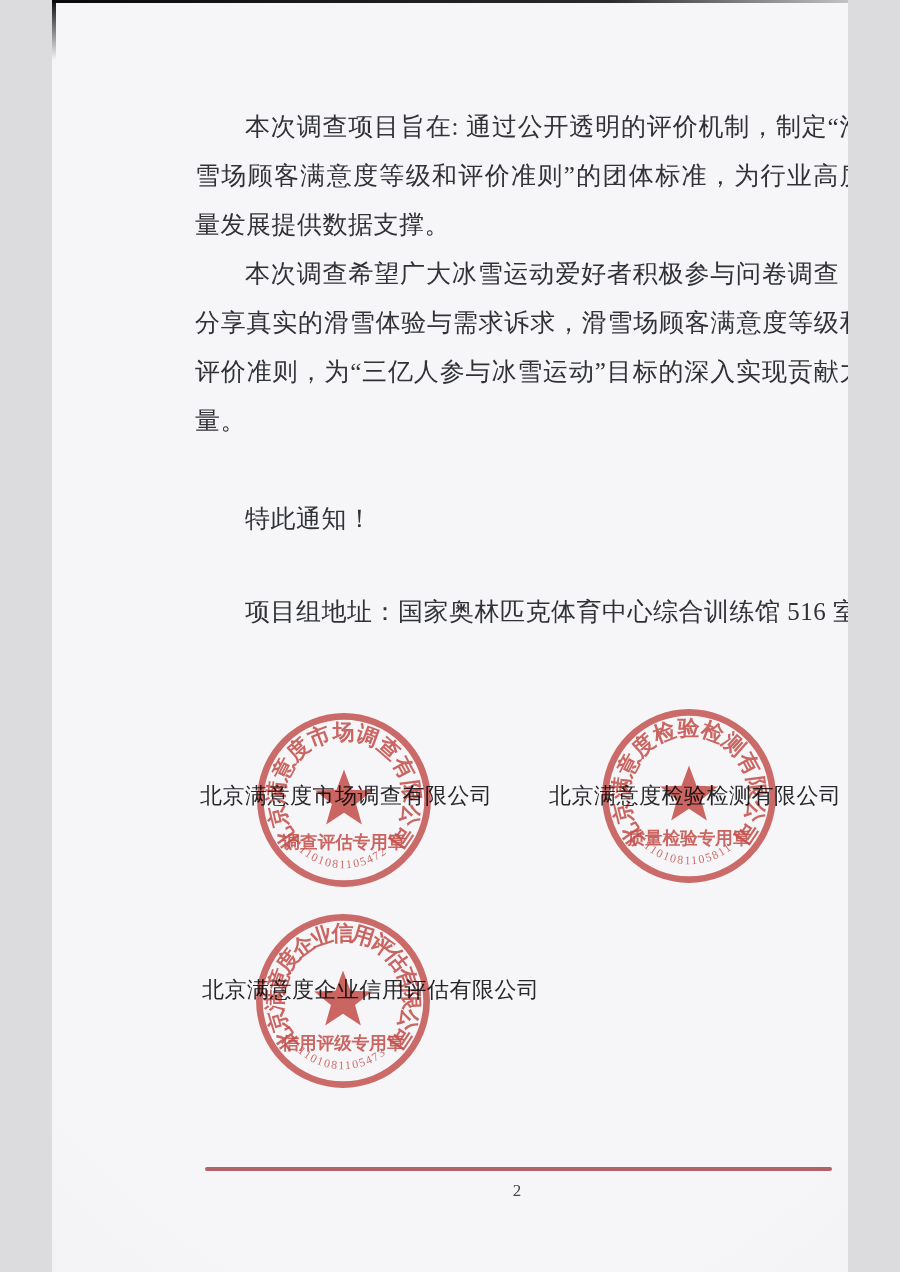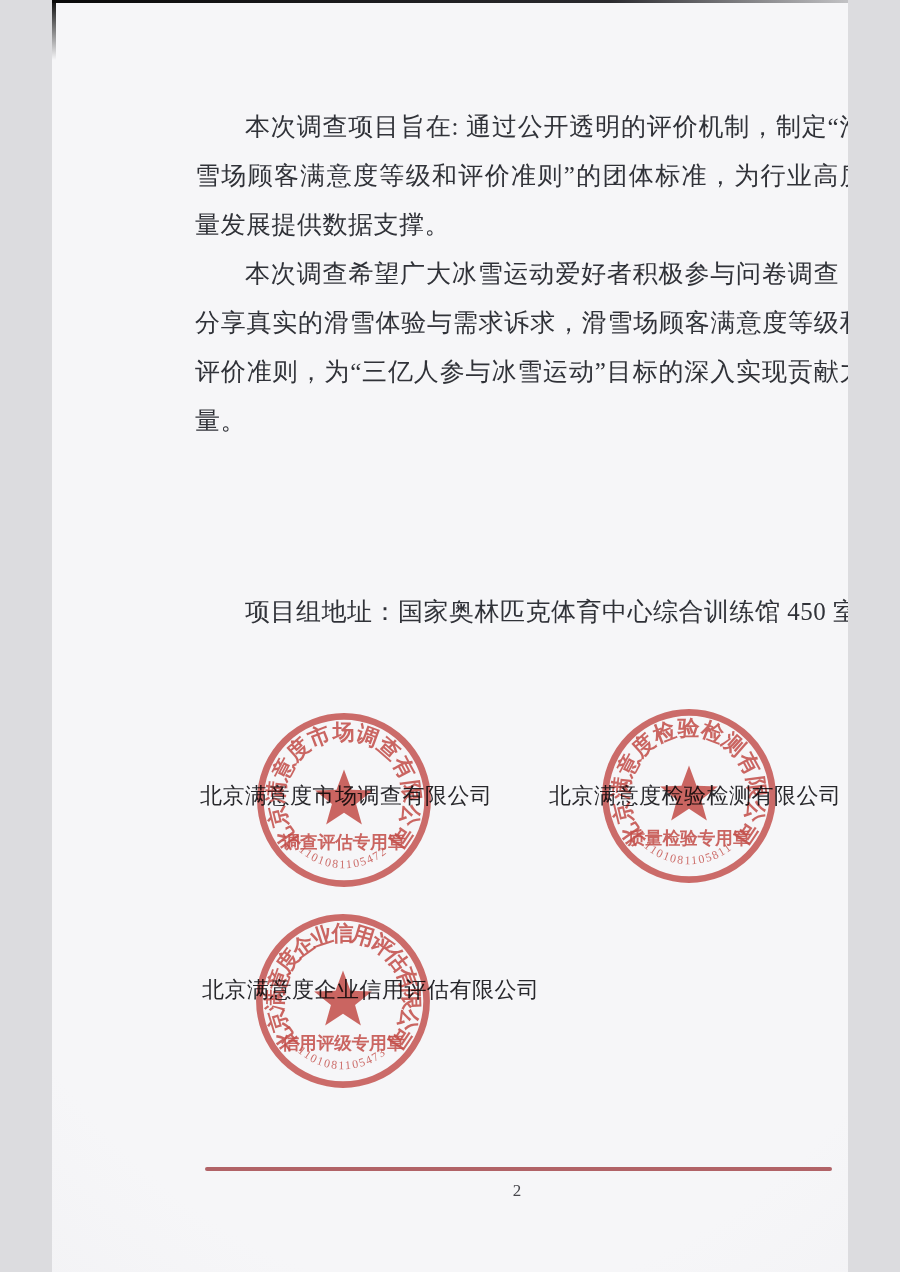--- a/index.html
+++ b/index.html
@@ -73,21 +73,22 @@
   .s3{left:196px;top:906px;}
 </style>
 </head>
 <body>
 
 <div class="page">
 
   <p class="body-text p1">本次调查项目旨在: 通过公开透明的评价机制，制定“滑雪场顾客满意度等级和评价准则”的团体标准，为行业高质量发展提供数据支撑。</p>
   <p class="body-text p2">本次调查希望广大冰雪运动爱好者积极参与问卷调查，分享真实的滑雪体验与需求诉求，滑雪场顾客满意度等级和评价准则，为“三亿人参与冰雪运动”目标的深入实现贡献力量。</p>
 
-  <div class="line address">项目组地址：国家奥林匹克体育中心综合训练馆 450 室</div>
+  <div class="line notice">特此通知！</div>
+  <div class="line address">项目组地址：国家奥林匹克体育中心综合训练馆 516 室</div>
 
   <div class="company c1">北京满意度市场调查有限公司</div>
   <div class="company c2">北京满意度检验检测有限公司</div>
   <div class="company c3">北京满意度企业信用评估有限公司</div>
 
   <svg class="stamp s1" width="190" height="190" viewBox="-100 -100 200 200">
     <defs>
       <path id="ringA" d="M -45.3 45.3 A 64 64 0 1 1 45.3 45.3" fill="none"></path>
       <path id="numA" d="M -48 53.5 A 72 72 0 0 0 48 53.5" fill="none"></path>
     </defs>

